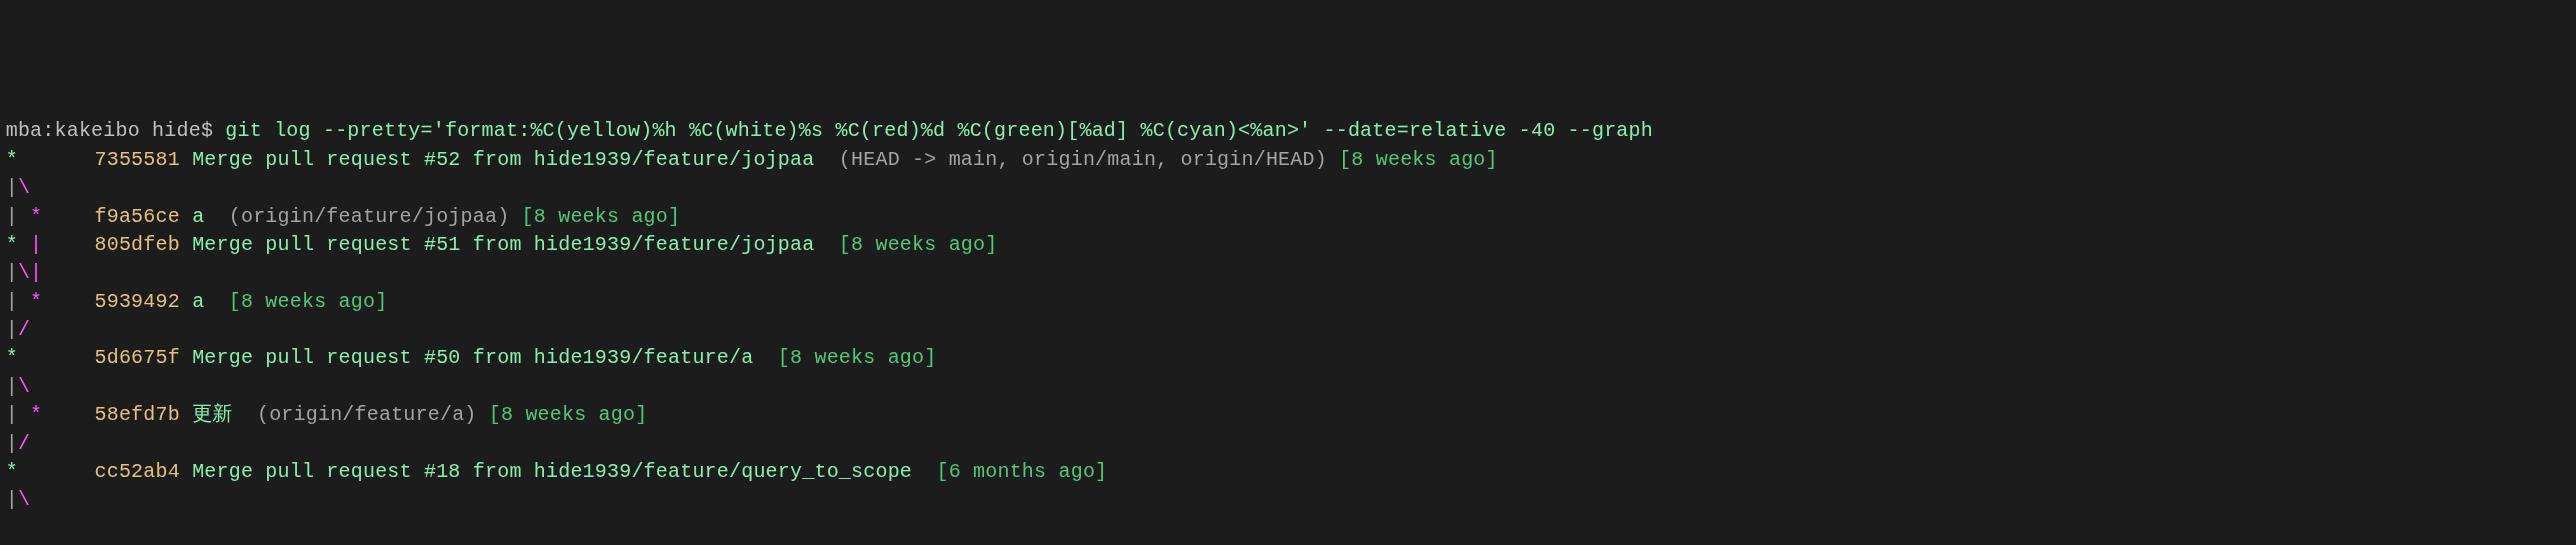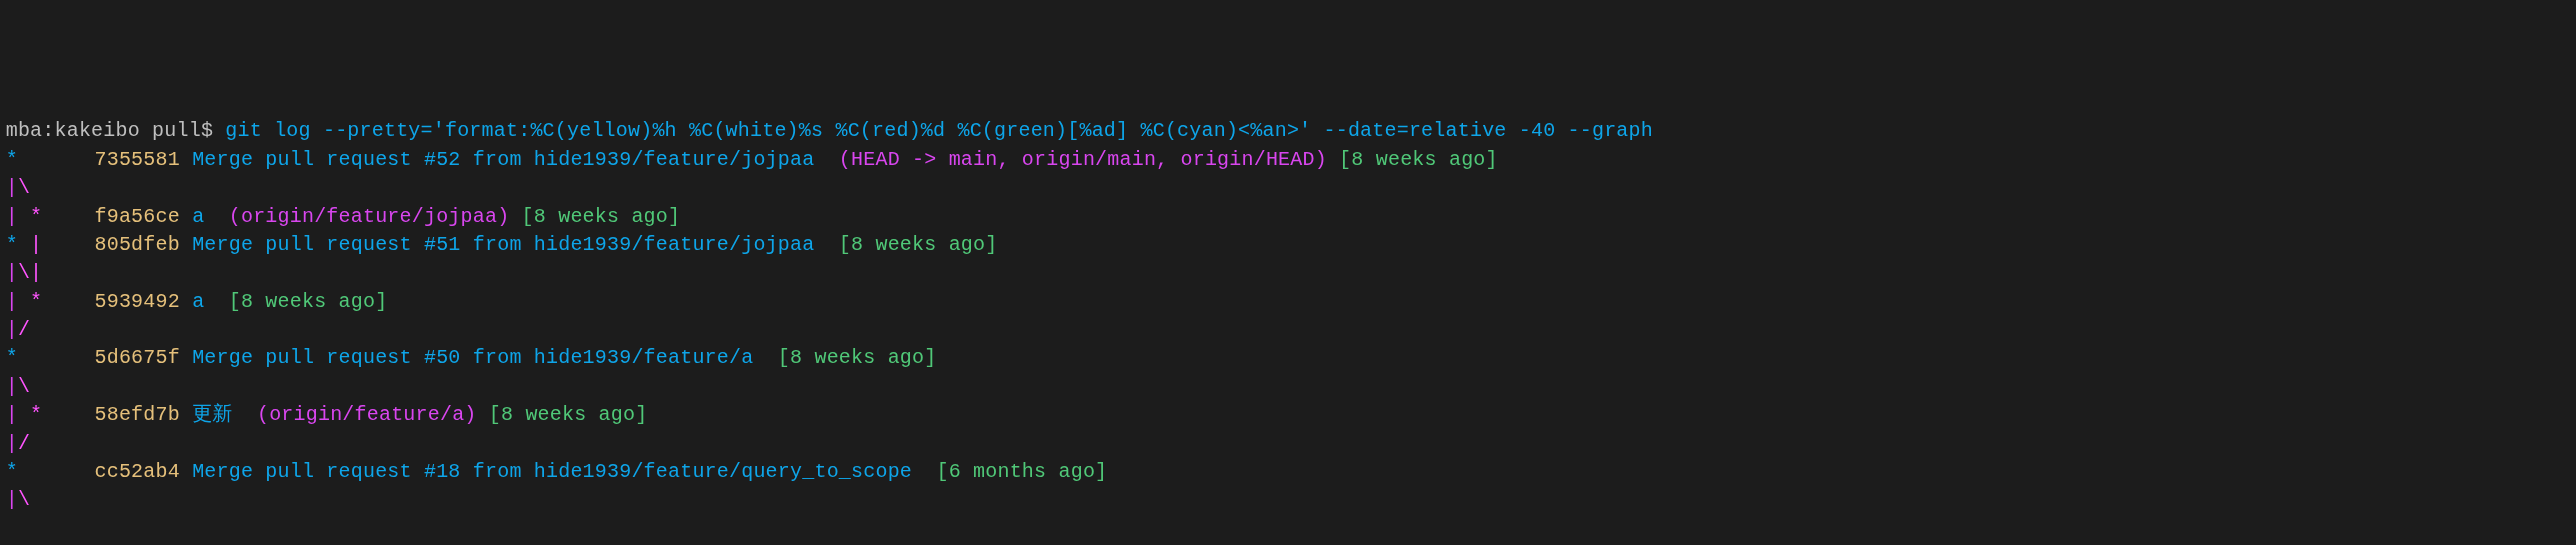--- a/index.html
+++ b/index.html
@@ -7,30 +7,30 @@
     color: #ffffff;
     font-family: "Menlo", "Consolas", "Courier New", monospace;
     font-size: 20px;
     margin: 0;
     padding: 3.8px 5.7px;
     line-height: 1.42;
     white-space: pre;
     letter-spacing: 0.2px;
   }
   .c-prompt  { color: #bfbfbf; }
-  .c-white   { color: #0ea5e9; }
+  .c-white   { color: #86efac; }
   .c-yellow  { color: #e5c07b; margin-left: 40px; }
-  .c-red     { color: #d946ef; }
+  .c-red     { color: #a3a3a3; }
   .c-green   { color: #50c878; }
   .c-cyan    { color: #4fc1ff; }
   .c-magenta { color: #ff55ff; }
 </style>
 </head>
 <body>
 
 
 
-<div><span class="c-prompt">mba:kakeibo pull$ </span><span class="c-white">git log --pretty='format:%C(yellow)%h %C(white)%s %C(red)%d %C(green)[%ad] %C(cyan)&lt;%an&gt;' --date=relative -40 --graph</span>
+<div><span class="c-prompt">mba:kakeibo hide$ </span><span class="c-white">git log --pretty='format:%C(yellow)%h %C(white)%s %C(red)%d %C(green)[%ad] %C(cyan)&lt;%an&gt;' --date=relative -40 --graph</span>
 <div id="log-lines"><div><span class="c-white">*</span>   <span class="c-yellow">7355581</span> <span class="c-white">Merge pull request #52 from hide1939/feature/jojpaa</span><span class="c-red">  (HEAD -&gt; main, origin/main, origin/HEAD)</span><span class="c-green"> [8 weeks ago]</span><span class="c-cyan"> <hide></hide></span></div><div><span class="c-red">|</span><span class="c-magenta">\</span>  </div><div><span class="c-red">|</span> <span class="c-magenta">*</span> <span class="c-yellow">f9a56ce</span> <span class="c-white">a</span><span class="c-red">  (origin/feature/jojpaa)</span><span class="c-green"> [8 weeks ago]</span><span class="c-cyan"> <hide></hide></span></div><div><span class="c-white">*</span> <span class="c-magenta">|</span> <span class="c-yellow">805dfeb</span> <span class="c-white">Merge pull request #51 from hide1939/feature/jojpaa</span><span class="c-red"> </span><span class="c-green"> [8 weeks ago]</span><span class="c-cyan"> <hide></hide></span></div><div><span class="c-red">|</span><span class="c-magenta">\</span><span class="c-magenta">|</span> </div><div><span class="c-red">|</span> <span class="c-magenta">*</span> <span class="c-yellow">5939492</span> <span class="c-white">a</span><span class="c-red"> </span><span class="c-green"> [8 weeks ago]</span><span class="c-cyan"> <hide></hide></span></div><div><span class="c-red">|</span><span class="c-magenta">/</span>  </div><div><span class="c-white">*</span>   <span class="c-yellow">5d6675f</span> <span class="c-white">Merge pull request #50 from hide1939/feature/a</span><span class="c-red"> </span><span class="c-green"> [8 weeks ago]</span><span class="c-cyan"> <hide></hide></span></div><div><span class="c-red">|</span><span class="c-magenta">\</span>  </div><div><span class="c-red">|</span> <span class="c-magenta">*</span> <span class="c-yellow">58efd7b</span> <span class="c-white">更新</span><span class="c-red">  (origin/feature/a)</span><span class="c-green"> [8 weeks ago]</span><span class="c-cyan"> <hide></hide></span></div><div><span class="c-red">|</span><span class="c-magenta">/</span>  </div><div><span class="c-white">*</span>   <span class="c-yellow">cc52ab4</span> <span class="c-white">Merge pull request #18 from hide1939/feature/query_to_scope</span><span class="c-red"> </span><span class="c-green"> [6 months ago]</span><span class="c-cyan"> <hide></hide></span></div><div><span class="c-red">|</span><span class="c-magenta">\</span>  </div></div></div>
 
 
 
 
 
 </body></html>

